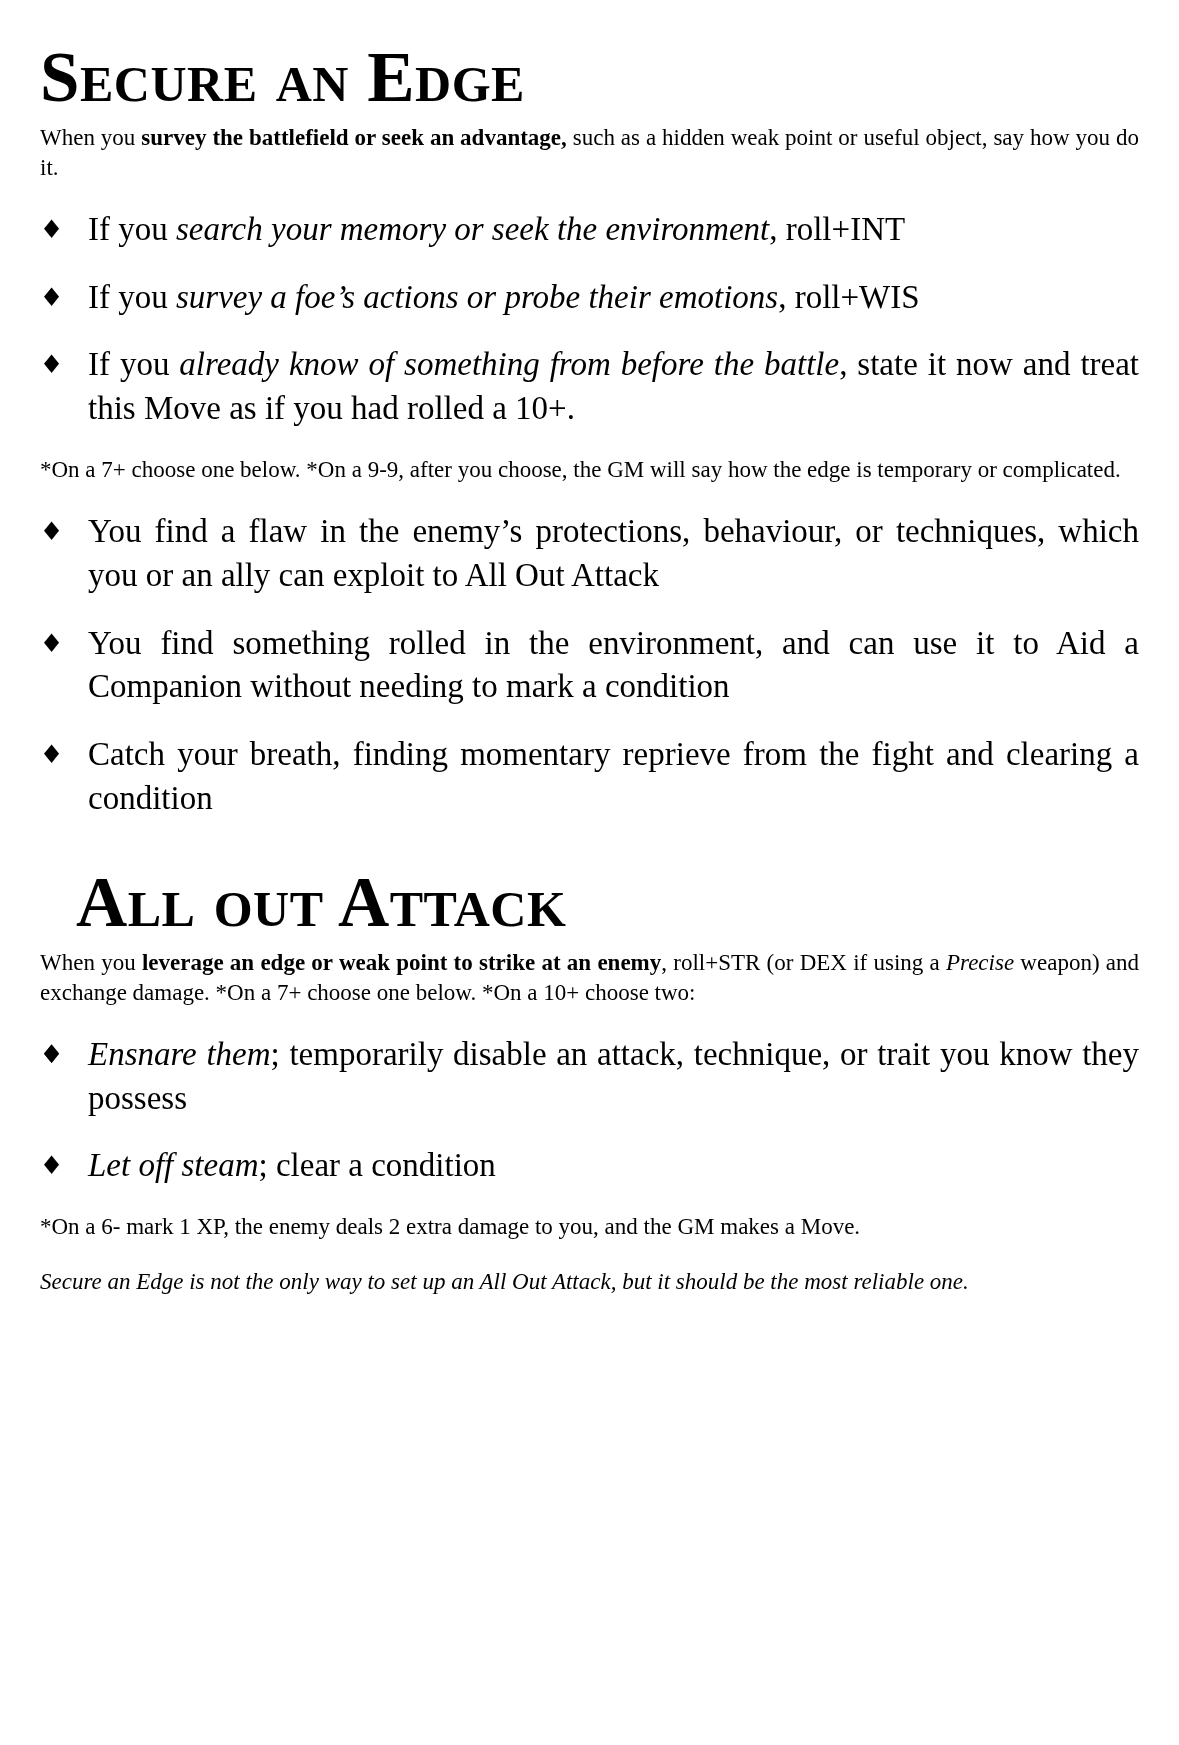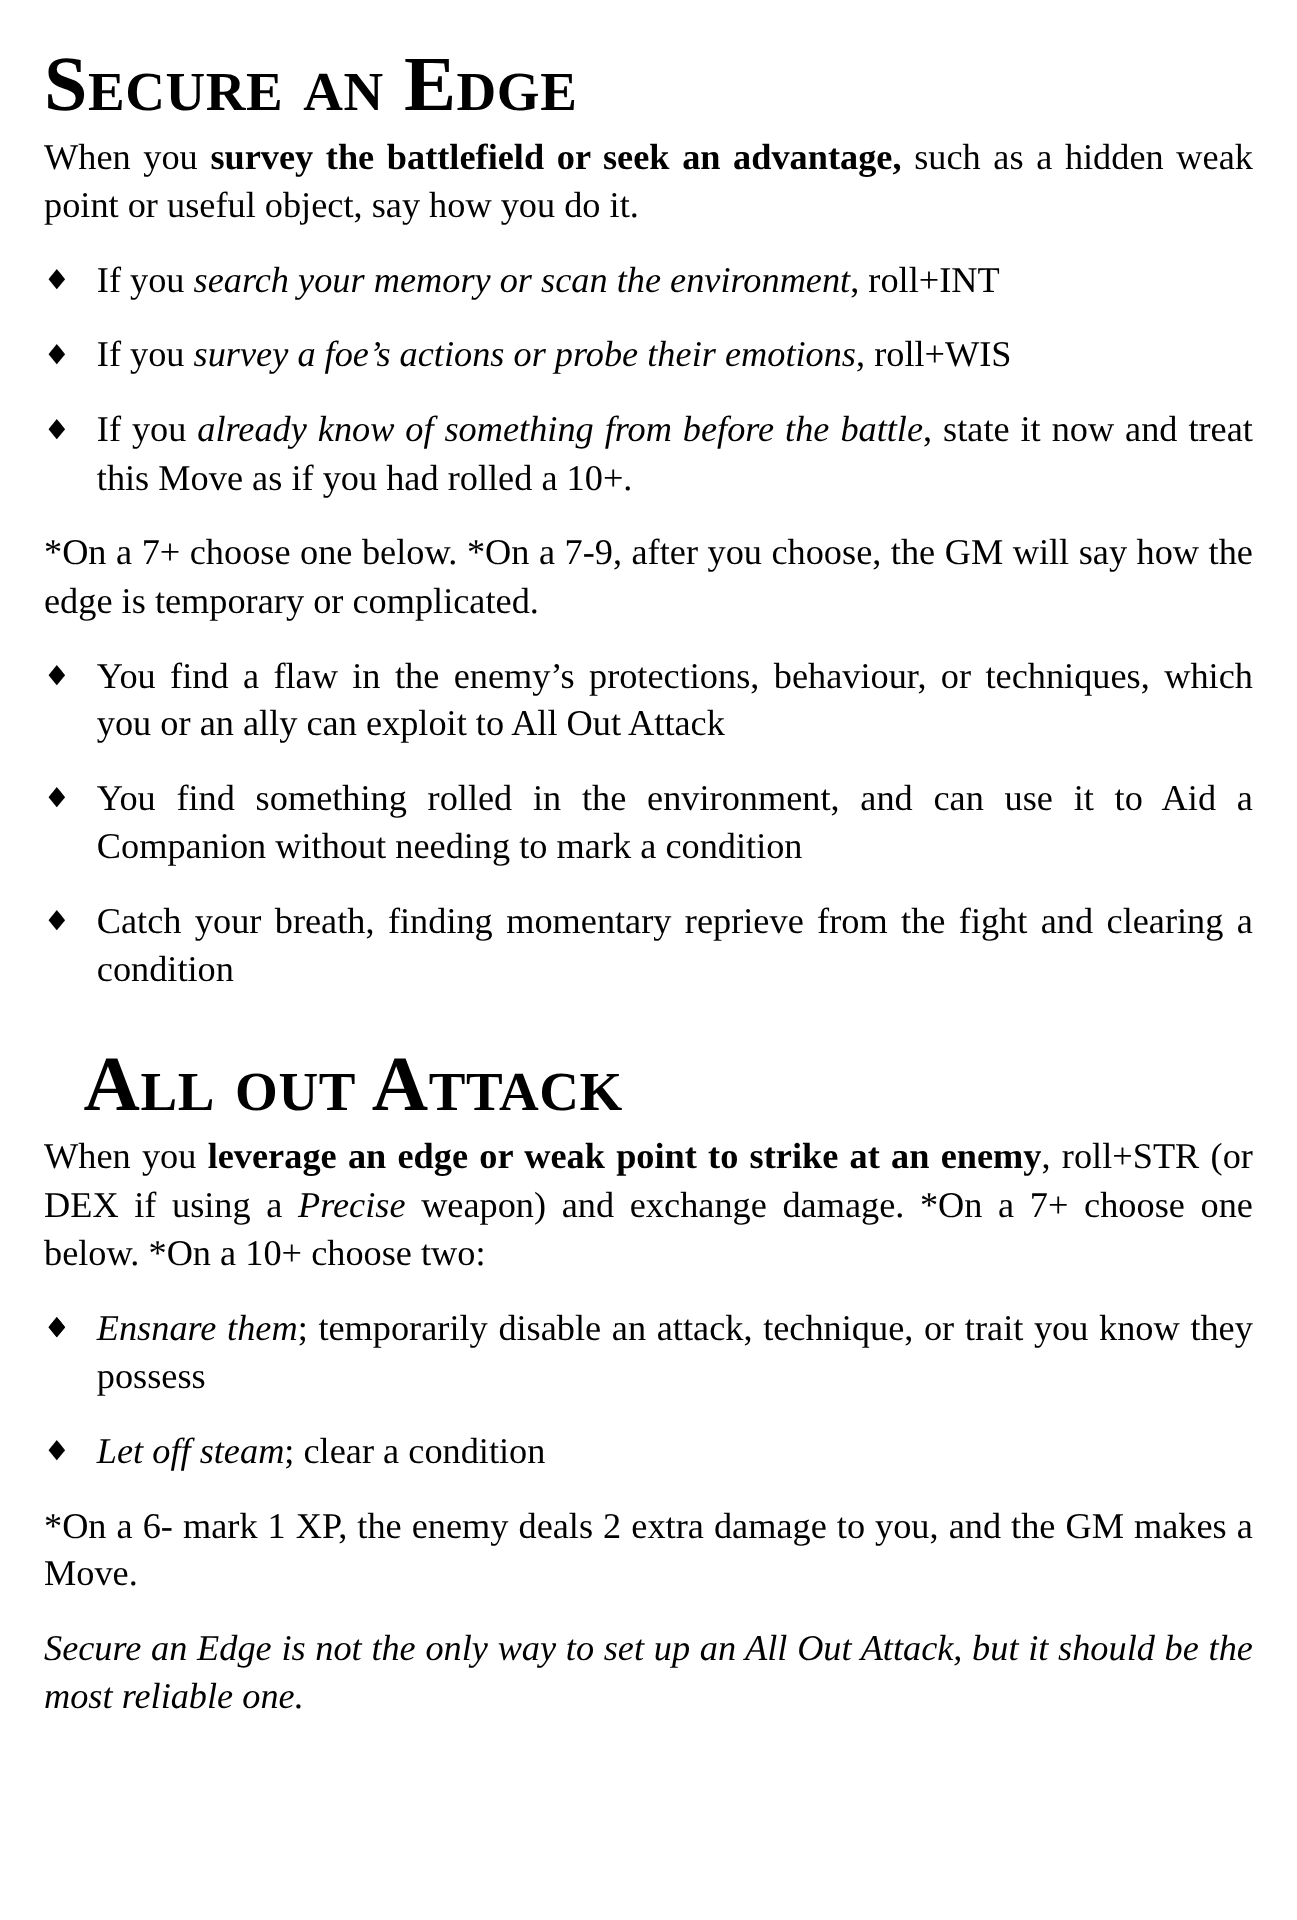--- a/index.html
+++ b/index.html
@@ -27,21 +27,21 @@
     margin: 0 0 8px 0;
     font-weight: bold;
     font-variant: small-caps;
     letter-spacing: 0.5px;
   }
   section + section h1.move-title {
     margin-top: 44px;
     margin-left: 36px;
   }
   p.para {
-    font-size: 33px;
+    font-size: 23px;
     line-height: 1.33;
     margin: 0 0 24px 0;
     text-align: justify;
   }
   ul.bullets {
     list-style: none;
     margin: 0;
     padding: 0;
   }
   ul.bullets li {
@@ -66,25 +66,25 @@
 </style>
 </head>
 <body>
 
 <main class="page">
   <div id="content">
       <section>
         <h1 class="move-title">Secure an Edge</h1>
         <p class="para"><span>When you </span><span class="b">survey the battlefield or seek an advantage,</span><span> such as a hidden weak point or useful object, say how you do it.</span></p>
         <ul class="bullets">
-          <li><span class="bullet">◆</span><span><span>If you </span><span class="i">search your memory or scan the environment</span><span>, roll+INT</span></span></li>
+          <li><span class="bullet">◆</span><span><span>If you </span><span class="i">search your memory or seek the environment</span><span>, roll+INT</span></span></li>
           <li><span class="bullet">◆</span><span><span>If you </span><span class="i">survey a foe’s actions or probe their emotions</span><span>, roll+WIS</span></span></li>
           <li><span class="bullet">◆</span><span><span>If you </span><span class="i">already know of something from before the battle</span><span>, state it now and treat this Move as if you had rolled a 10+.</span></span></li>
         </ul>
-        <p class="para"><span>*On a 7+ choose one below. *On a 7-9, after you choose, the GM will say how the edge is temporary or complicated.</span></p>
+        <p class="para"><span>*On a 7+ choose one below. *On a 9-9, after you choose, the GM will say how the edge is temporary or complicated.</span></p>
         <ul class="bullets">
           <li><span class="bullet">◆</span><span><span>You find a flaw in the enemy’s protections, behaviour, or techniques, which you or an ally can exploit to All Out Attack</span></span></li>
           <li><span class="bullet">◆</span><span><span>You find something rolled in the environment, and can use it to Aid a Companion without needing to mark a condition</span></span></li>
           <li><span class="bullet">◆</span><span><span>Catch your breath, finding momentary reprieve from the fight and clearing a condition</span></span></li>
         </ul>
       </section>
       <section>
         <h1 class="move-title">All out Attack</h1>
         <p class="para"><span>When you </span><span class="b">leverage an edge or weak point to strike at an enemy</span><span>, roll+STR (or DEX if using a </span><span class="i">Precise</span><span> weapon) and exchange damage. *On a 7+ choose one below. *On a 10+ choose two:</span></p>
         <ul class="bullets">

